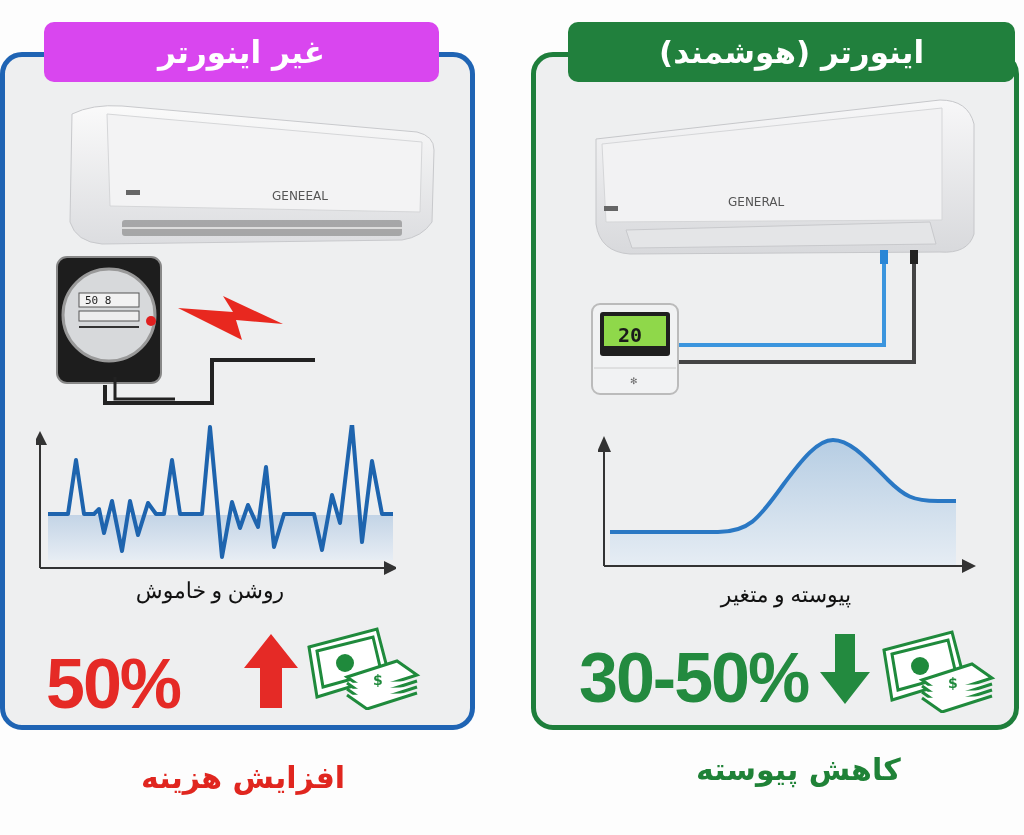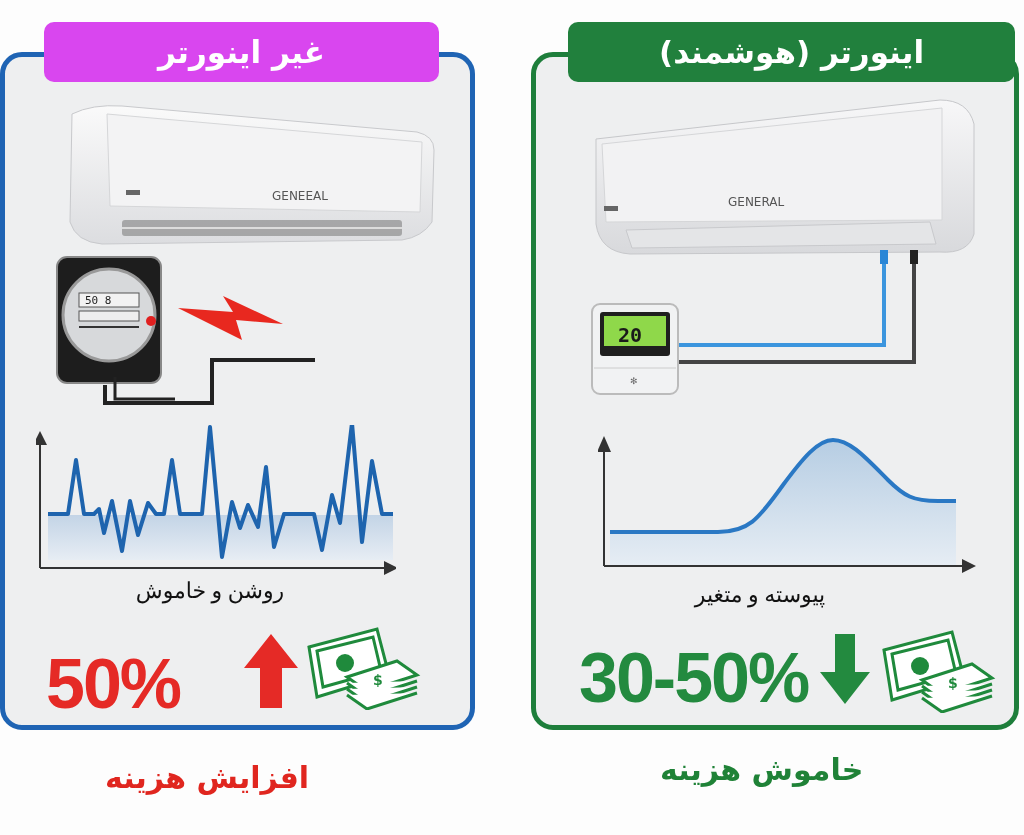--- a/index.html
+++ b/index.html
@@ -9,21 +9,21 @@
   .panel.right{left:531px;width:488px;border-color:#1e7e3b;}
   .tab{position:absolute;top:22px;height:60px;border-radius:10px;color:#fff;font-weight:bold;font-size:31px;display:flex;align-items:center;justify-content:center;direction:rtl;font-family:"DejaVu Sans",sans-serif;}
   .tab.left{left:44px;width:395px;background:#d946ef;}
   .tab.right{left:568px;width:447px;background:#21803d;}
   .ac{position:absolute;}
   .svgwrap{position:absolute;}
   .caption{position:absolute;font-size:22px;color:#111;direction:rtl;text-align:center;font-family:Liberation Serif, serif;}
   .big{position:absolute;font-family:"Liberation Sans",sans-serif;font-weight:bold;font-size:70px;letter-spacing:-2px;line-height:1;}
   .big.red{color:#e52a26;margin-top:9px;}
   .big.green{color:#238a3f;}
-  .footer{position:absolute;font-weight:bold;font-size:30px;direction:rtl;font-family:"DejaVu Sans",sans-serif;}
+  .footer{position:absolute;font-weight:bold;font-size:30px;direction:rtl;font-family:"DejaVu Sans",sans-serif;margin-left:36px;}
   .footer.red{color:#e0261f;}
   .footer.green{color:#1f8237;}
 </style>
 </head>
 <body>
 
 <div class="panel left"></div>
 <div class="tab left">غیر اینورتر</div>
 
 <svg class="ac" style="left:62px;top:102px" width="380" height="150">
@@ -134,21 +134,21 @@
         <stop offset="1" stop-color="#e6edf4"></stop>
     </linearGradient>
   </defs>
   <path d="M12,102 L120,102 C150,102 160,90 185,55 C205,28 220,10 235,10 C252,10 268,28 290,50 C306,66 315,71 340,71 L358,71 L358,136 L12,136 Z" fill="url(#fill2)"></path>
   <line x1="6" y1="18" x2="6" y2="136" stroke="#333" stroke-width="2"></line>
   <path d="M-1,22 L6,6 L13,22 Z" fill="#333"></path>
   <line x1="6" y1="136" x2="368" y2="136" stroke="#333" stroke-width="2"></line>
   <path d="M364,129 L378,136 L364,143 Z" fill="#333"></path>
   <path d="M12,102 L120,102 C150,102 160,90 185,55 C205,28 220,10 235,10 C252,10 268,28 290,50 C306,66 315,71 340,71 L358,71" fill="none" stroke="#2a78c4" stroke-width="4"></path>
 </svg>
-<div class="caption" style="left:650px;top:582px;width:220px;">پیوسته و متغیر</div>
+<div class="caption" style="left:676px;top:582px;width:220px;">پیوسته و متغیر</div>
 
 <div class="big green" style="left:546px;top:643px;margin-left:33px;">30-50%</div>
 <svg class="svgwrap" style="left:816px;top:632px" width="58" height="74">
   <path d="M19,2 L39,2 L39,40 L54,40 L29,72 L4,40 L19,40 Z" fill="#238a3f"></path>
 </svg>
 <svg class="svgwrap" style="left:880px;top:628px" width="120" height="85">
   <g fill="none" stroke="#1f8a3c" stroke-width="3">
     <path d="M4,22 L72,4 L84,50 L12,72 Z" fill="#fff"></path>
     <path d="M12,26 L68,12 L76,46 L18,62 Z"></path>
   </g>
@@ -156,13 +156,13 @@
   <g fill="#fff" stroke="#1f8a3c" stroke-width="3">
     <path d="M42,52 L92,36 L112,50 L62,66 Z"></path>
     <path d="M42,58 L62,72 L112,56"></path>
     <path d="M42,64 L62,78 L112,62"></path>
     <path d="M42,70 L62,84 L112,68"></path>
   </g>
   <text x="68" y="60" font-size="14" font-weight="bold" fill="#1f8a3c" font-family="DejaVu Sans, sans-serif">$</text>
 </svg>
 
 <div class="footer red" style="left:105px;top:760px;">افزایش هزینه</div>
-<div class="footer green" style="left:660px;top:752px;">خاموش هزینه</div>
+<div class="footer green" style="left:660px;top:752px;">کاهش پیوسته</div>
 
 </body></html>

